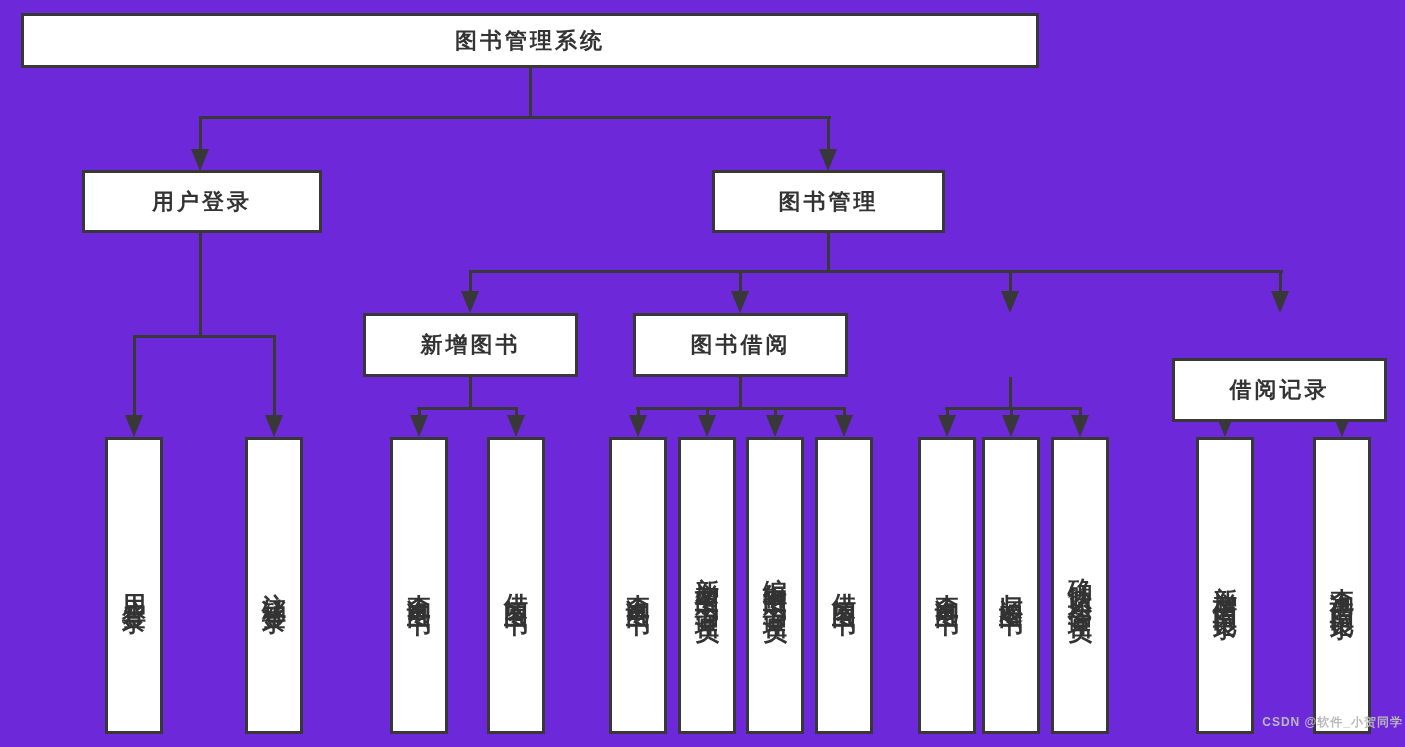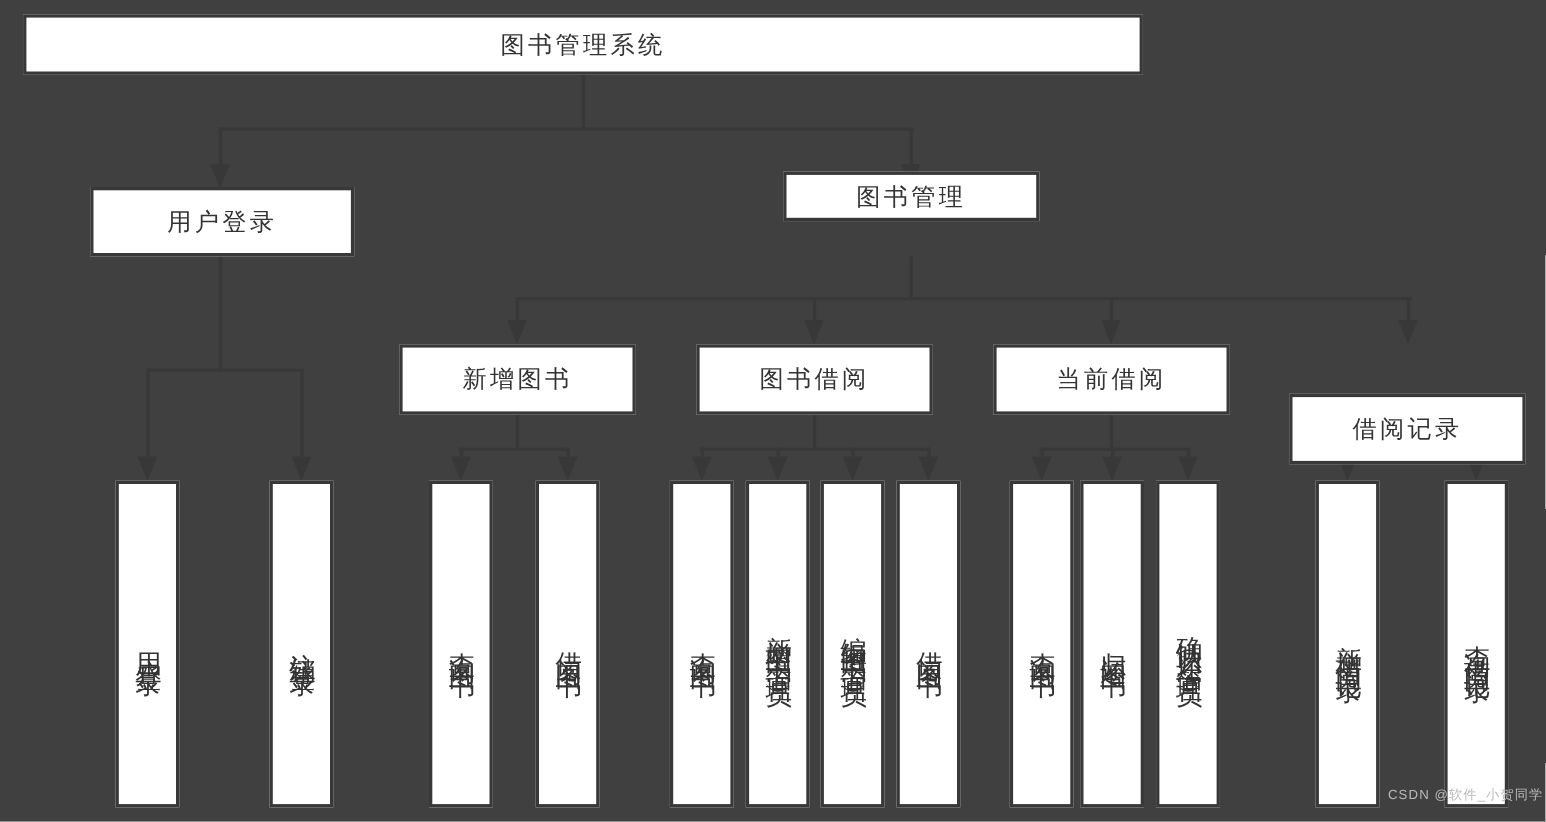--- a/index.html
+++ b/index.html
@@ -1,23 +1,24 @@
 <!DOCTYPE html>
 <html><head>
 <meta charset="utf-8">
 <style>
   html, body { margin: 0; padding: 0; background: #ffffff; }
   .stage {
     position: relative;
     width: 1405px;
     height: 747px;
-    background: #404040;
+    background: #6d28d9;
     font-family: "Liberation Sans", sans-serif;
     color: #333333;
     overflow: hidden;
+    font-weight: bold;
   }
   .box {
     position: absolute;
     background: #ffffff;
     border: 3px solid #383838;
     box-sizing: border-box;
     display: flex;
     align-items: center;
     justify-content: center;
     z-index: 2;
@@ -119,25 +120,24 @@
   <div class="vline" style="left:1279px; top:377px; width:3px; height:33px;"></div>
   <div class="hline" style="left:1223px; top:407px; width:121px; height:3px;"></div>
   <div class="vline" style="left:1224px; top:407px; width:3px; height:11px;"></div>
   <div class="arrow" style="left:1216px; top:415px;"></div>
   <div class="vline" style="left:1341px; top:407px; width:3px; height:11px;"></div>
   <div class="arrow" style="left:1333px; top:415px;"></div>
 
   <div class="box hbox" style="left:21px; top:13px; width:1018px; height:55px;">图书管理系统</div>
 
   <div class="box hbox" style="left:82px; top:170px; width:240px; height:63px;">用户登录</div>
-  <div class="box hbox" style="left:712px; top:156px; width:233px; height:45px;">图书管理</div>
+  <div class="box hbox" style="left:712px; top:170px; width:233px; height:63px;">图书管理</div>
 
   <div class="box hbox" style="left:363px; top:313px; width:215px; height:64px;">新增图书</div>
   <div class="box hbox" style="left:633px; top:313px; width:215px; height:64px;">图书借阅</div>
-  <div class="box hbox" style="left:903px; top:313px; width:215px; height:64px;">当前借阅</div>
   <div class="box hbox" style="left:1172px; top:313px; width:215px; height:64px;margin-top:45px;">借阅记录</div>
 
   <div class="box vbox" style="left:105px; top:437px; width:58px; height:297px;">用户登录</div>
   <div class="box vbox" style="left:245px; top:437px; width:58px; height:297px;">注销登录</div>
 
   <div class="box vbox" style="left:390px; top:437px; width:58px; height:297px;">查询图书</div>
   <div class="box vbox" style="left:487px; top:437px; width:58px; height:297px;">借阅图书</div>
 
   <div class="box vbox" style="left:609px; top:437px; width:58px; height:297px;">查询图书</div>
   <div class="box vbox" style="left:678px; top:437px; width:58px; height:297px;">新增图书（管理员）</div>

